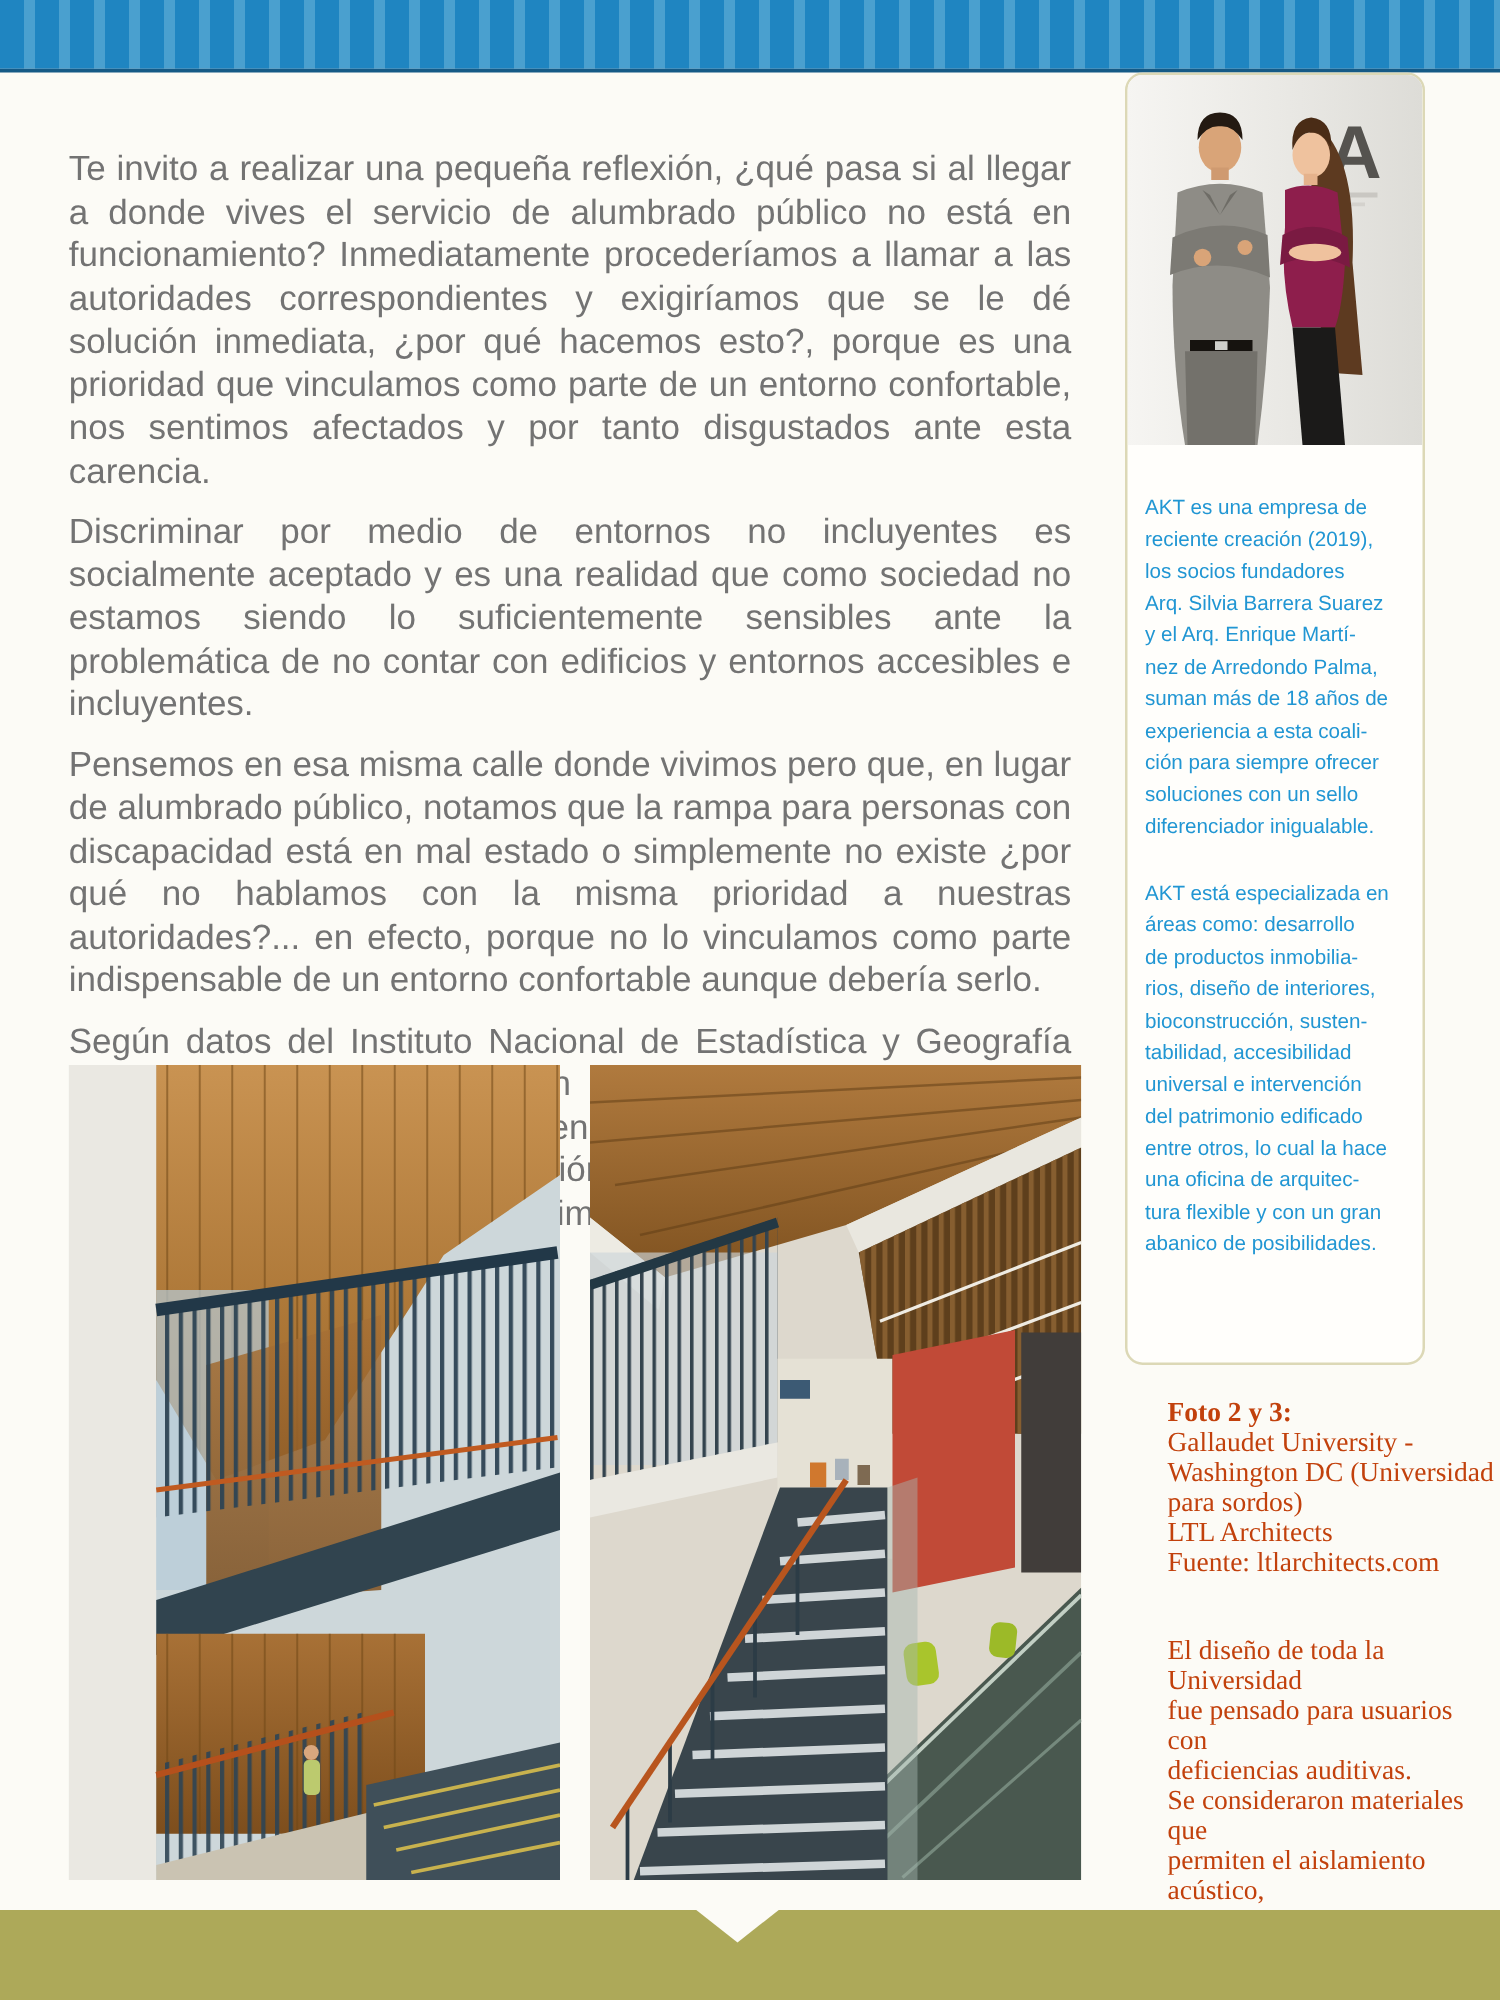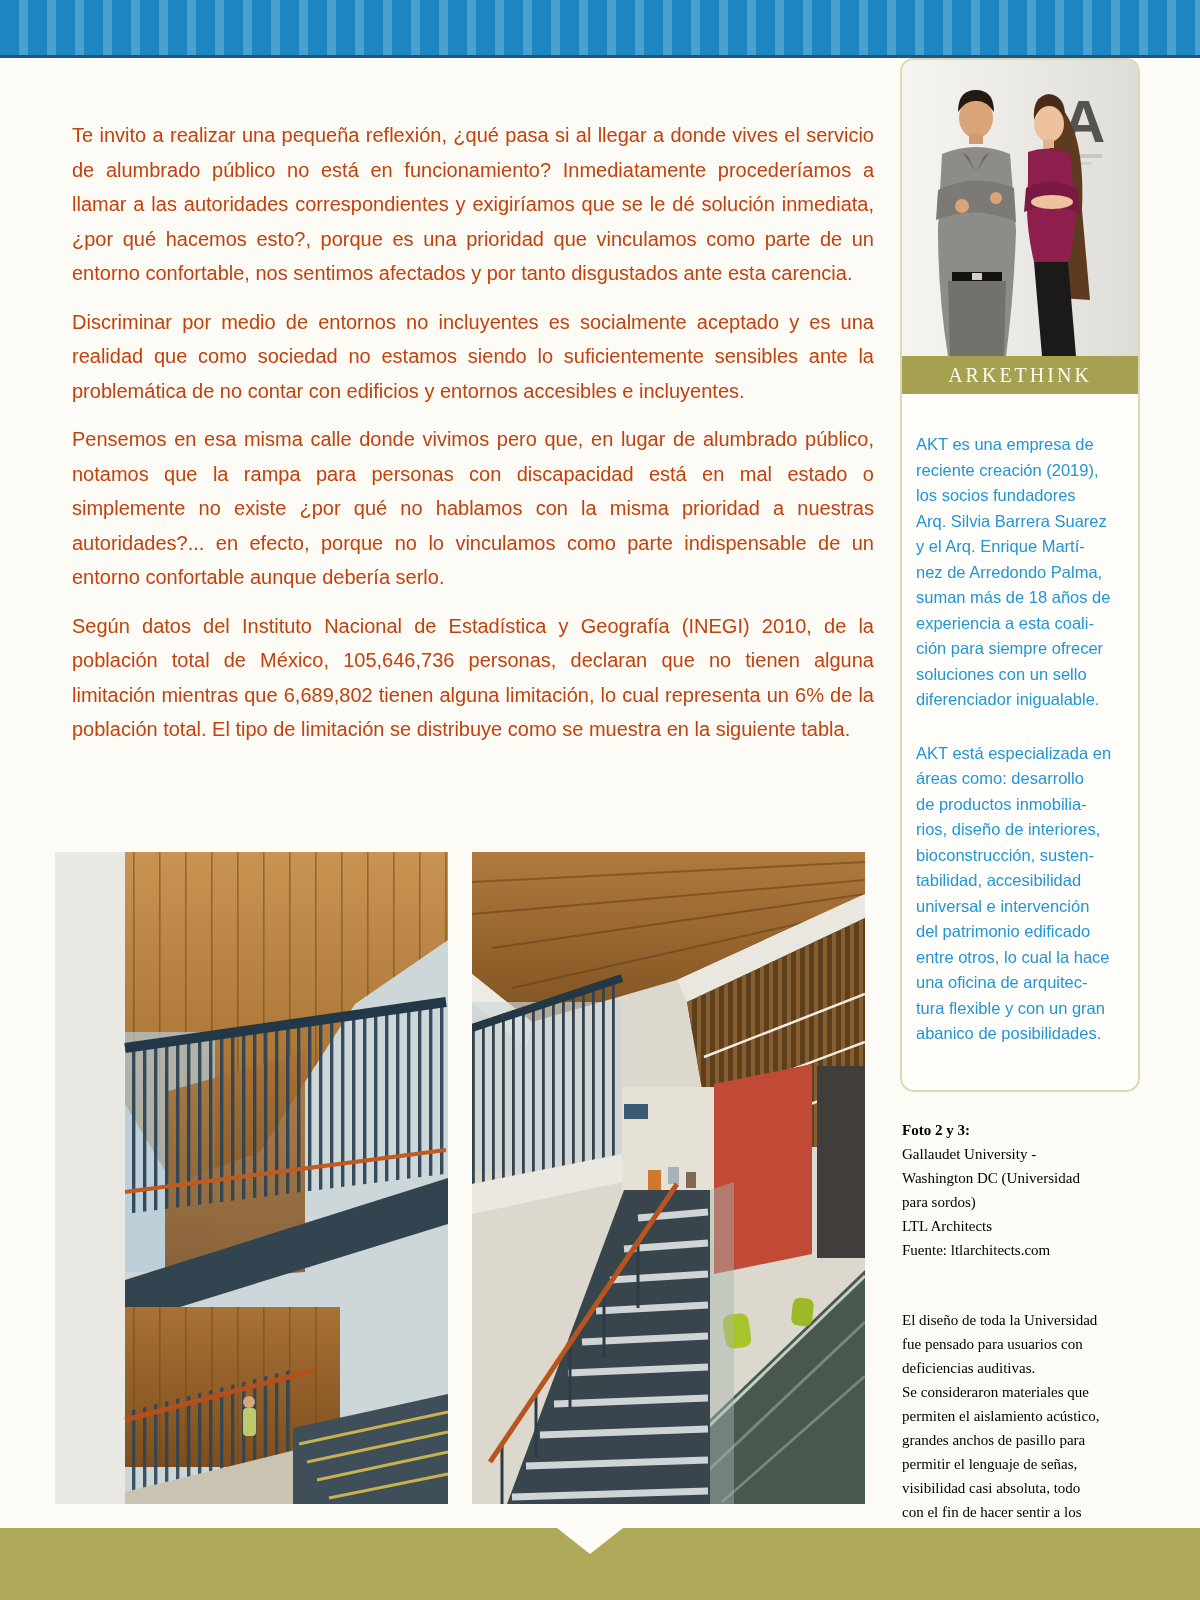--- a/index.html
+++ b/index.html
@@ -9,22 +9,22 @@
     font-family:"Liberation Sans", sans-serif;
   }
   
   .topbar{
     position:absolute;left:0;top:0;width:1200px;height:55px;
     background:repeating-linear-gradient(90deg,#1f85c1 0px,#1f85c1 19px,#4aa0cf 19px,#4aa0cf 28px);
     border-bottom:3px solid #155a86;
   }
   
   .main-text{
-    position:absolute;left:72px;top:118px;width:802px;
-    color:#c2410c;font-size:20px;line-height:34.5px;text-align:justify;
+    position:absolute;left:55px;top:118px;width:802px;
+    color:#737373;font-size:28px;line-height:34.5px;text-align:justify;
   }
   .main-text p{margin:0 0 14px 0;}
   
   .photo{position:absolute;top:852px;height:652px;}
   .photo svg{display:block;width:100%;height:100%;}
   .photo1{left:55px;width:393px;}
   .photo2{left:472px;width:393px;}
   
   .side-box{
     position:absolute;left:900px;top:58px;width:240px;height:1034px;
@@ -35,22 +35,22 @@
   .side-photo svg{display:block;width:100%;height:100%;}
   .side-banner{
     height:38px;background:#a5a151;color:#fdfcf0;
     font-family:"Liberation Serif", serif;font-size:20px;letter-spacing:3px;
     text-align:center;line-height:38px;
   }
   .side-text{padding:38px 10px 0 14px;color:#2196d3;font-size:16.5px;line-height:25.5px;}
   .side-text p{margin:0 0 28px 0;white-space:pre-line;}
   
   .credits{
-    position:absolute;left:902px;width:264px;
-    font-family:"Liberation Serif", serif;color:#000000;font-size:15px;line-height:24px;
+    position:absolute;left:934px;width:264px;
+    font-family:"Liberation Serif", serif;color:#c2410c;font-size:22px;line-height:24px;
   }
   .credits .head{font-weight:bold;}
   .credits .lines{white-space:pre-line;}
   .credits-1{top:1118px;}
   .credits-2{top:1280px;margin-top:28px;}
   
   .footer{
     position:absolute;left:0;top:1528px;width:1200px;height:72px;background:#ada959;
   }
   .footer-notch{
@@ -226,21 +226,20 @@
         <ellipse cx="147" cy="64" rx="15" ry="18" fill="#efc29e"></ellipse>
         <path d="M132 60 Q130 36 147 34 Q164 36 163 58 Q155 44 147 46 Q137 46 132 60 Z" fill="#4a2c16"></path>
         <rect x="141" y="79" width="11" height="9" fill="#e5b28c"></rect>
         <path d="M126 92 Q147 84 168 94 L174 150 Q172 186 166 202 L132 202 Q122 160 126 122 Z" fill="#8e1e4c"></path>
         <path d="M124 128 Q150 114 176 130 L178 154 Q150 140 122 152 Z" fill="#7a1a42"></path>
         <ellipse cx="150" cy="142" rx="21" ry="7" fill="#efc29e"></ellipse>
         <path d="M132 202 L166 202 L174 296 L140 296 Z" fill="#1b1a19"></path>
       </g>
     </svg>
   </div>
-  <div class="side-banner">ARKETHINK</div>
   <div class="side-text">
     <p>AKT es una empresa de
 reciente creación (2019),
 los socios fundadores
 Arq. Silvia Barrera Suarez
 y el Arq. Enrique Martí-
 nez de Arredondo Palma,
 suman más de 18 años de
 experiencia a esta coali-
 ción para siempre ofrecer

